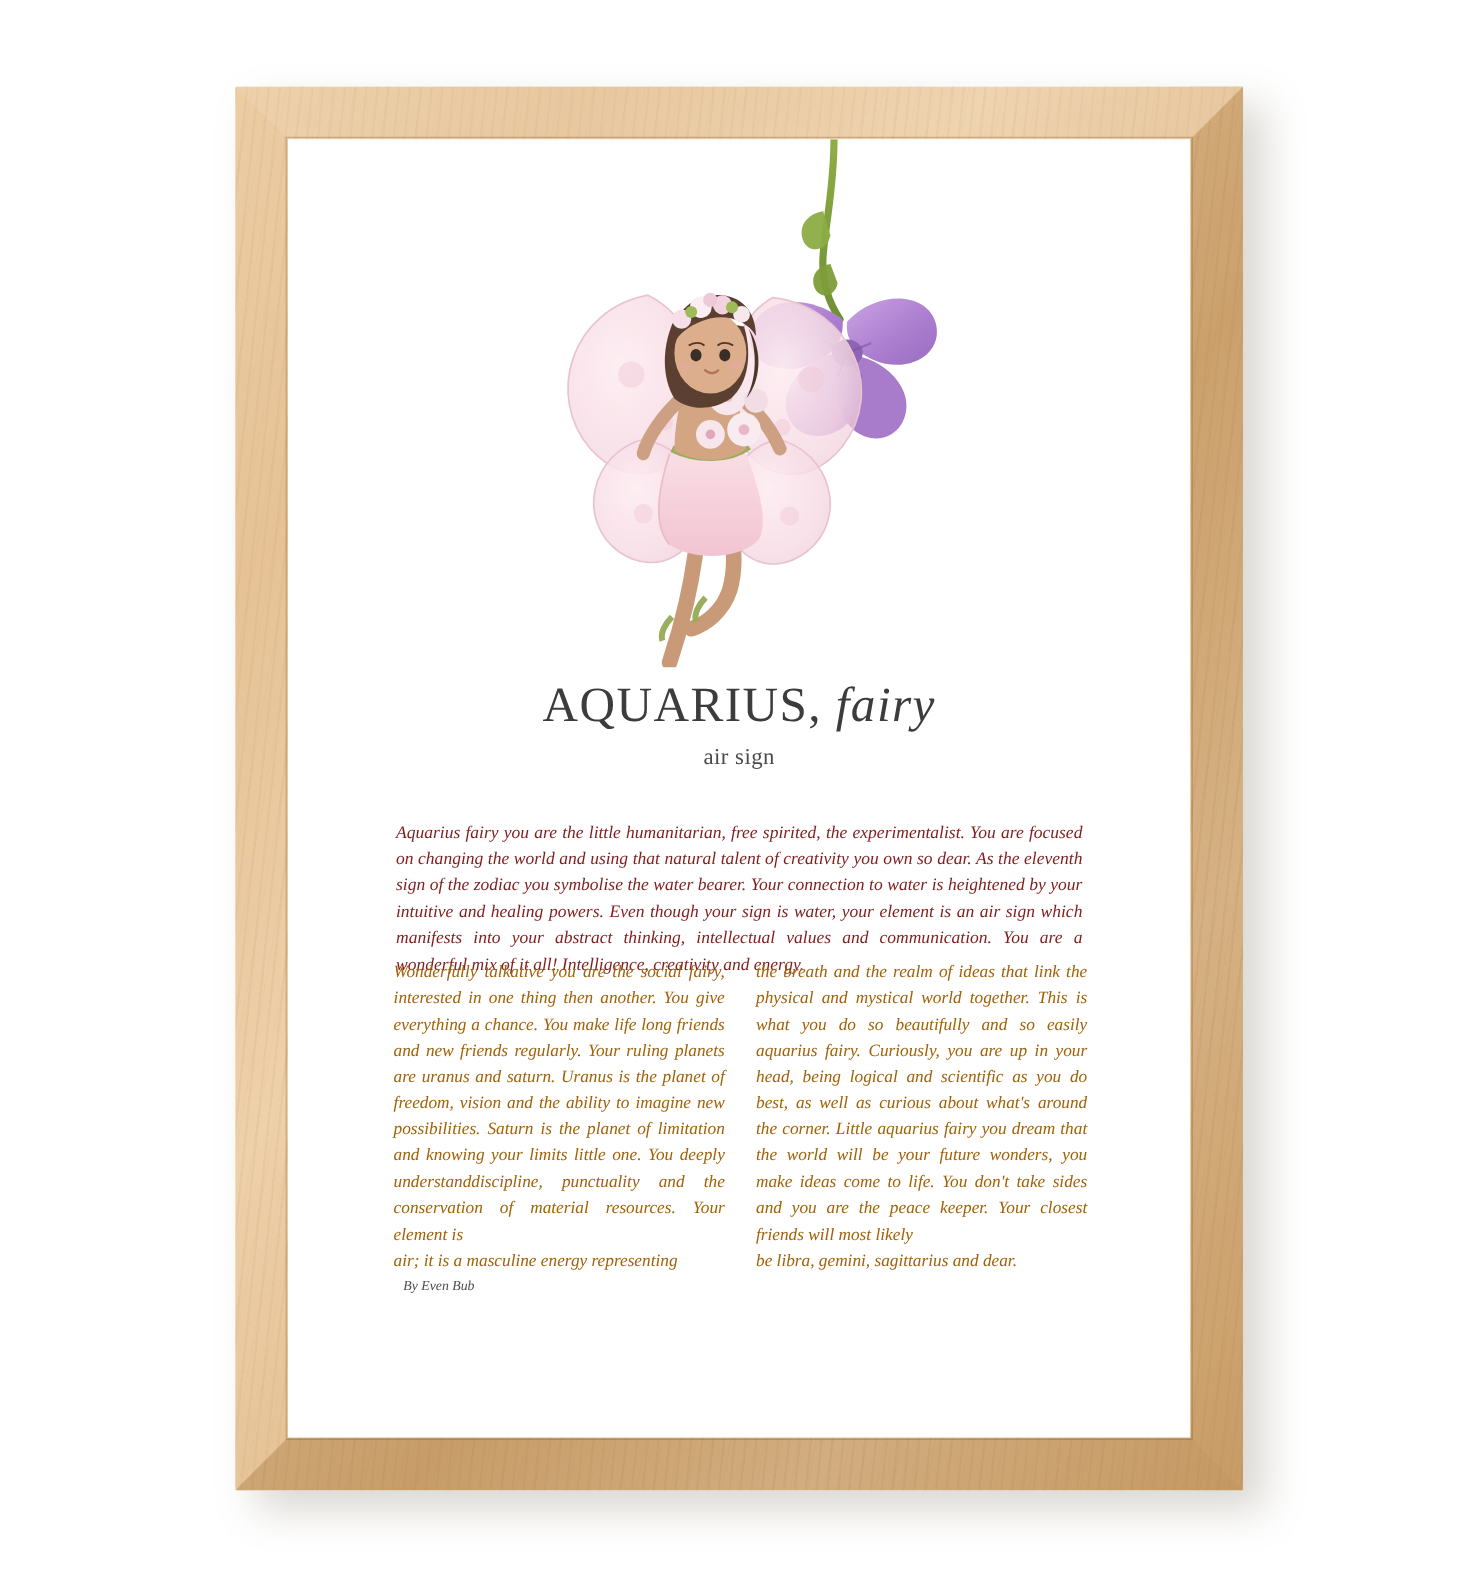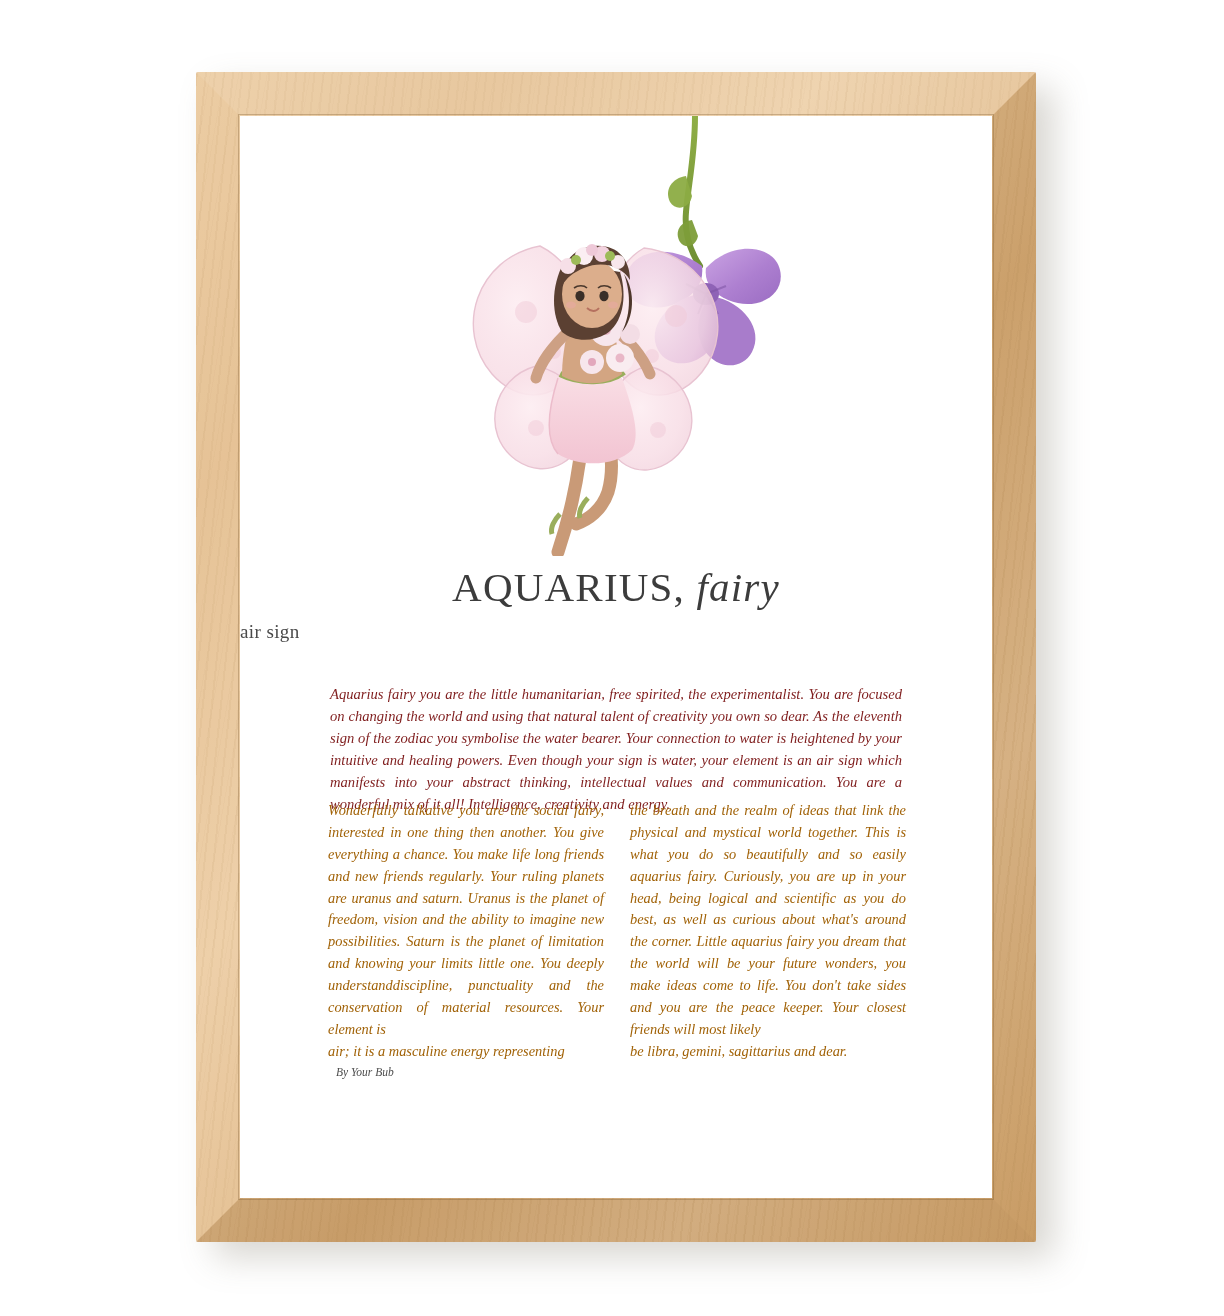--- a/index.html
+++ b/index.html
@@ -127,20 +127,21 @@
     white-space: nowrap;
   }
   .title .t-main { font-family: "Liberation Serif", serif; }
   .title .t-italic { font-style: italic; }
 
   .subtitle {
     position: absolute;
     left: 0;
     top: 505px;
     width: 752px;
+    text-align: center;
     font-size: 19px;
     color: #4a4a4a;
     letter-spacing: 0.4px;
   }
 
   .intro {
     position: absolute;
     left: 90px;
     top: 552px;
     width: 572px;
@@ -316,16 +317,16 @@
       <div class="col left">
         <span>Wonderfully talkative you are the social fairy, interested in one thing then another. You give everything a chance. You make life long friends and new friends regularly. Your ruling planets are uranus and saturn. Uranus is the planet of freedom, vision and the ability to imagine new possibilities. Saturn is the planet of limitation and knowing your limits little one. You deeply understanddiscipline, punctuality and the conservation of material resources. Your element is</span>
         <span class="last-line">air; it is a masculine energy representing</span>
       </div>
       <div class="col right">
         <span>the breath and the realm of ideas that link the physical and mystical world together. This is what you do so beautifully and so easily aquarius fairy. Curiously, you are up in your head, being logical and scientific as you do best, as well as curious about what's around the corner. Little aquarius fairy you dream that the world will be your future wonders, you make ideas come to life. You don't take sides and you are the peace keeper. Your closest friends will most likely</span>
         <span class="last-line">be libra, gemini, sagittarius and dear.</span>
       </div>
     </div>
 
-    <div class="byline">By Your Bub</div>
+    <div class="byline">By Even Bub</div>
 
   </div>
 </div>
 
 </body></html>

